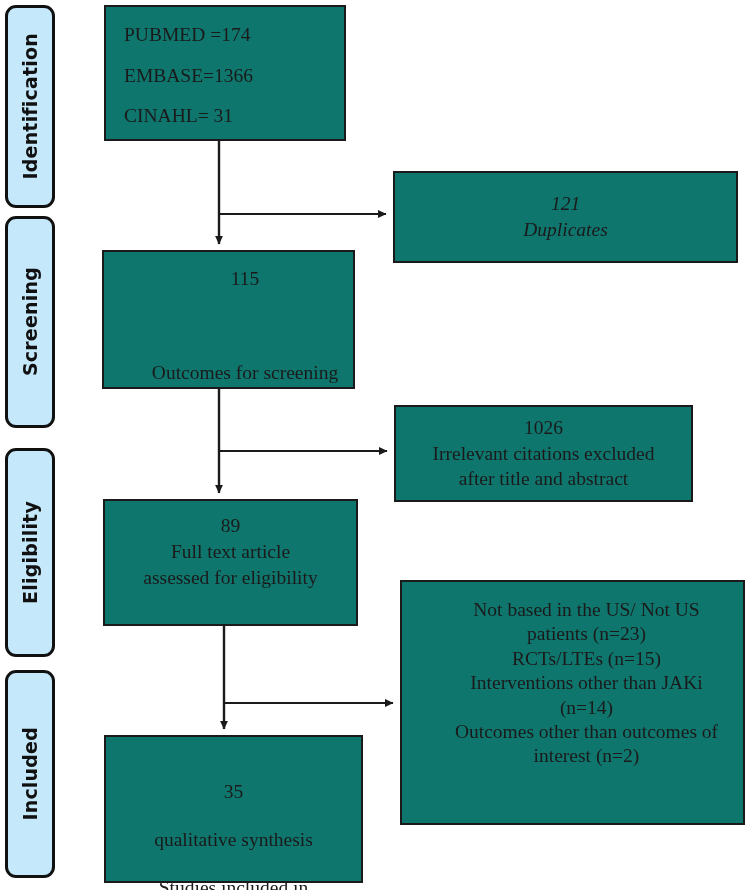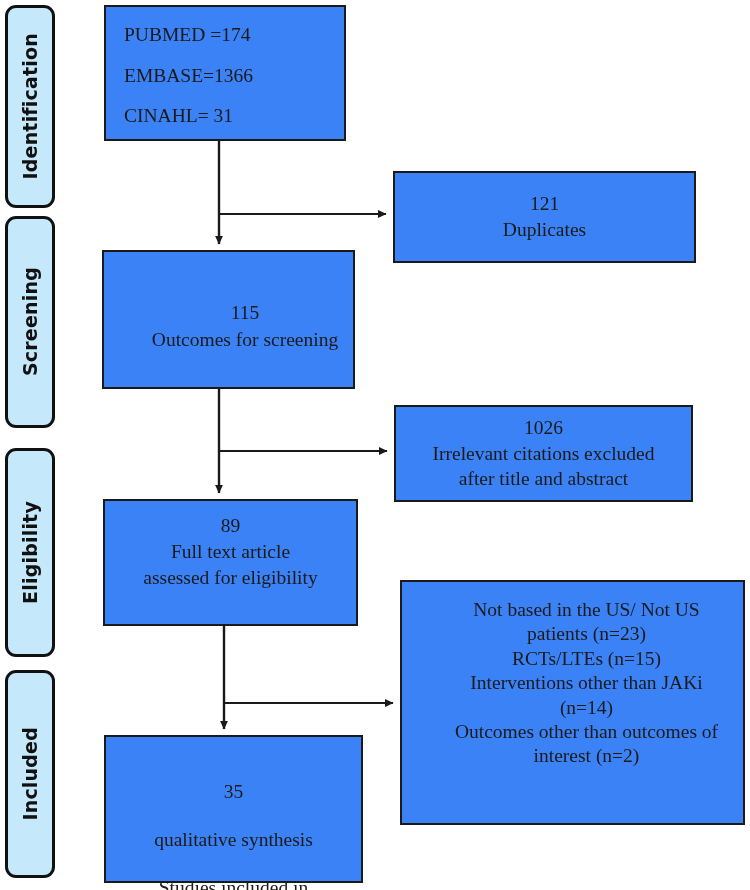--- a/index.html
+++ b/index.html
@@ -49,21 +49,21 @@
   }
 
   #pill-identification { top: 5px;   height: 203px; }
   #pill-screening      { top: 216px; height: 212px; }
   #pill-eligibility    { top: 448px; height: 209px; }
   #pill-included       { top: 670px; height: 208px; }
 
   
   .flow-box {
     position: absolute;
-    background: #3b82f6;
+    background: #0f766e;
     border: 2.5px solid #1a1a1a;
     box-sizing: border-box;
     display: flex;
     flex-direction: column;
     justify-content: center;
   }
   .flow-box .line {
     font-size: 19.5px;
     line-height: 1.16;
     white-space: pre;
@@ -76,28 +76,28 @@
   #box-sources {
     left: 104px; top: 5px; width: 242px; height: 136px;
     justify-content: flex-start;
     padding-top: 18px;
   }
   #box-sources .line { line-height: 1.0; margin-bottom: 21px; }
   #box-sources .line:last-child { margin-bottom: 0; }
 
   
   #box-duplicates {
-    left: 393px; top: 171px; width: 303px; height: 92px;
+    left: 393px; top: 171px; width: 345px; height: 92px; font-style: italic;
   }
   #box-duplicates .line { line-height: 1.32; }
 
   
   #box-screening {
     left: 102px; top: 250px; width: 253px; height: 139px;
-    justify-content: center;
+    justify-content: space-between;
     padding-top: 14px;
     padding-left: 33px;
   }
   #box-screening .line { line-height: 1.38; }
 
   
   #box-irrelevant {
     left: 394px; top: 405px; width: 299px; height: 97px;
   }
   #box-irrelevant .line { line-height: 1.30; }

